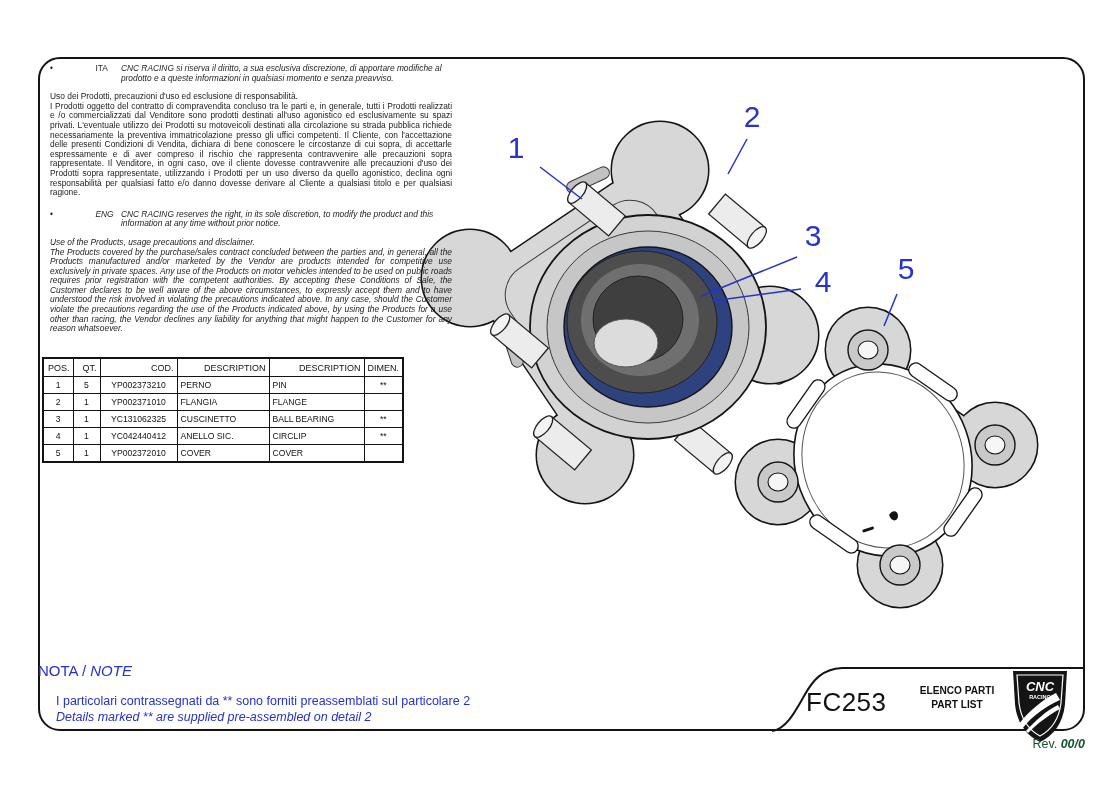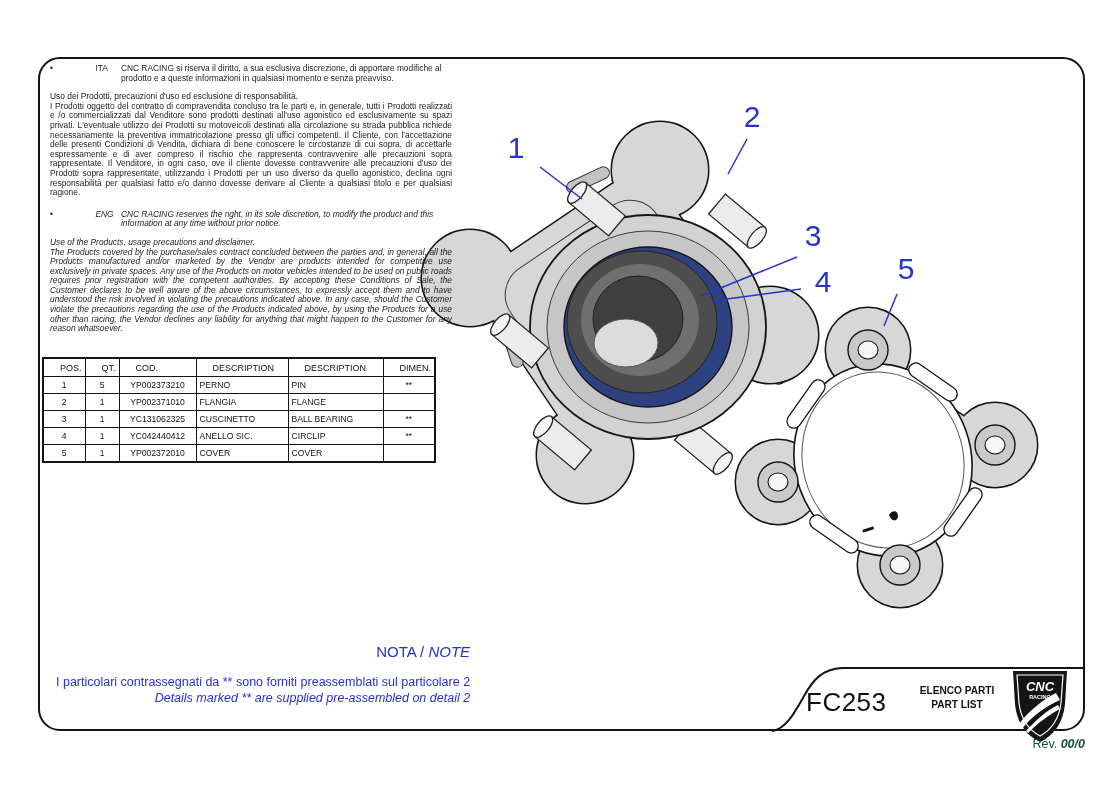--- a/index.html
+++ b/index.html
@@ -8,36 +8,36 @@
   .frame{position:absolute;left:38px;top:57px;width:1043px;height:670px;
          border:2px solid #141414;border-radius:22px;z-index:0;}
   svg.drawing{position:absolute;left:0;top:0;z-index:1;}
   .txt{position:absolute;z-index:2;}
 
   
   .disclaimer{left:50px;top:64px;width:402px;font-size:8.4px;line-height:9.6px;color:#1c1c1c;}
   .bullet-row{display:flex;margin-bottom:9px;}
   .bmark{width:9px;}
   .blang{width:27px;font-style:normal;margin-left:37px;}
-  .btext{width:352px;}
+  .btext{width:352px;font-style:italic;}
   .para{margin-bottom:12px;}
   .pbody{text-align:justify;}
   .it{font-style:italic;}
 
   
   table.parts{position:absolute;left:42px;top:357px;z-index:2;border-collapse:collapse;
               font-size:8.6px;table-layout:fixed;}
   table.parts{border:2px solid #141414;}
   table.parts th,table.parts td{border:1px solid #141414;padding:0 3px;height:16px;
               overflow:hidden;white-space:nowrap;font-weight:400;}
-  table.parts th{height:17px;text-align:left;font-size:9px;padding-left:16px;}
+  table.parts th{height:17px;text-align:right;font-size:9px;}
   td.c{text-align:center;} td.l{text-align:left;}
 
   
-  .note{left:38px;top:643px;color:#2531c8;text-align:right;}
+  .note{left:38px;top:662px;color:#2531c8;}
   .note-h{font-size:15px;margin-bottom:14px;}
   .note-l{font-size:12.5px;line-height:16px;padding-left:18px;}
 
   
   .callout{position:absolute;z-index:3;color:#2733c9;font-size:30px;line-height:30px;
            transform:translate(-50%,-50%);}
 
   
   .fc-code{left:806px;top:687px;width:94px;font-size:26px;font-weight:400;
            letter-spacing:0.5px;}

